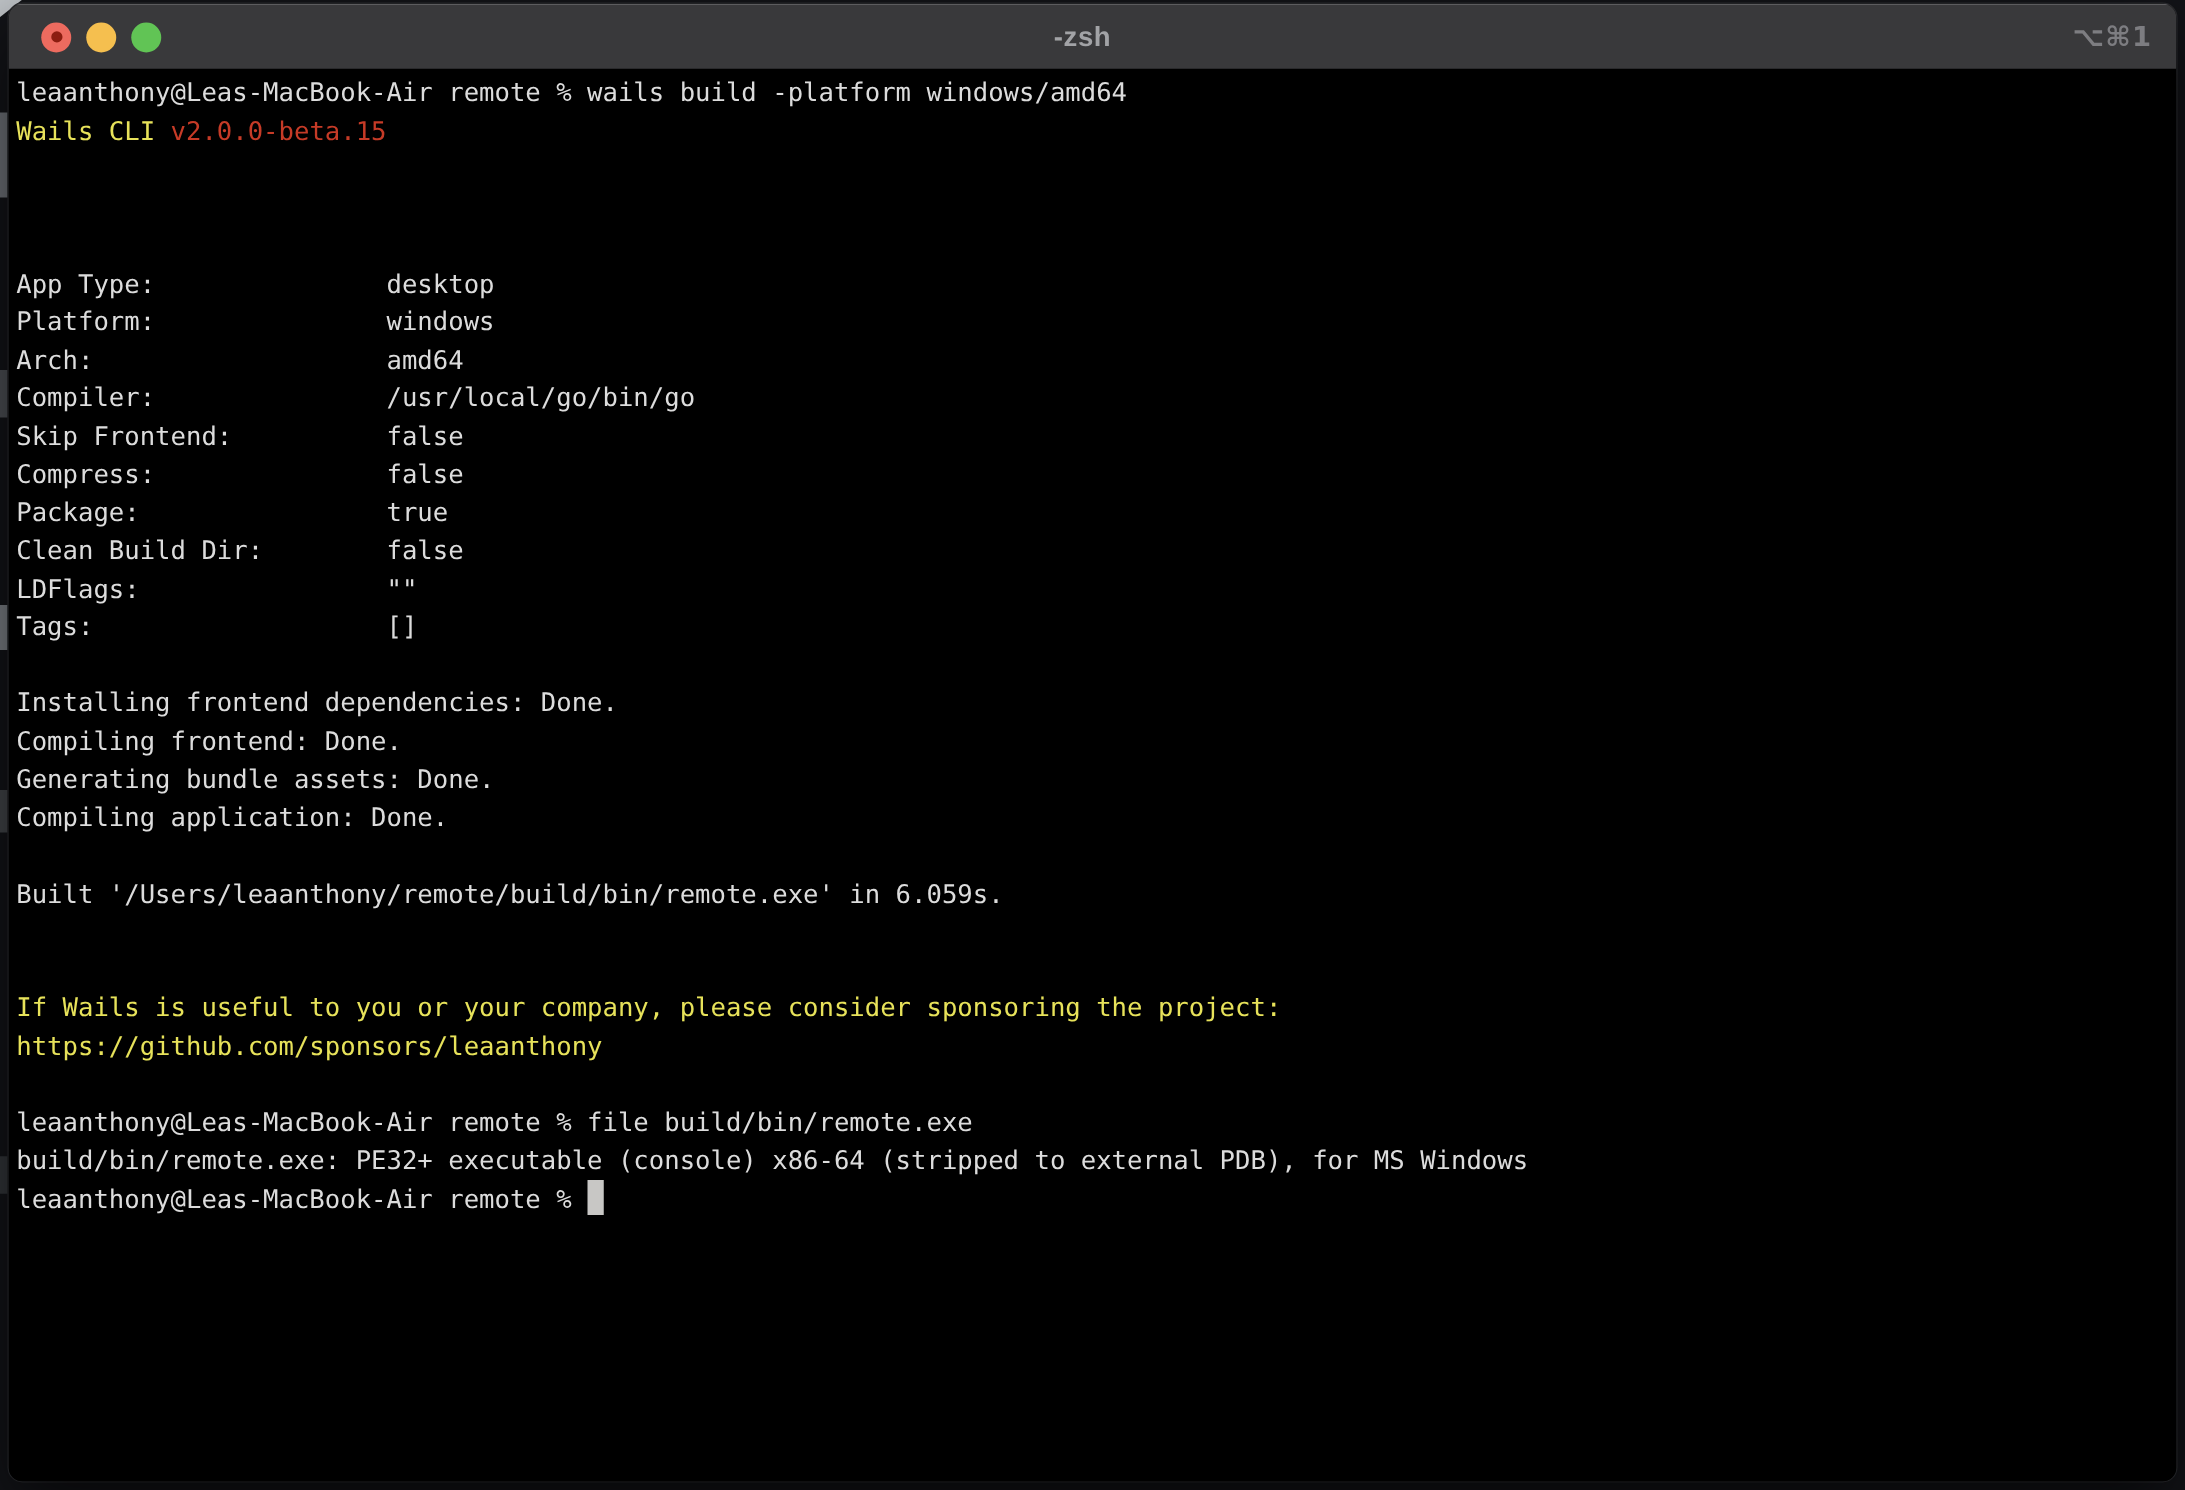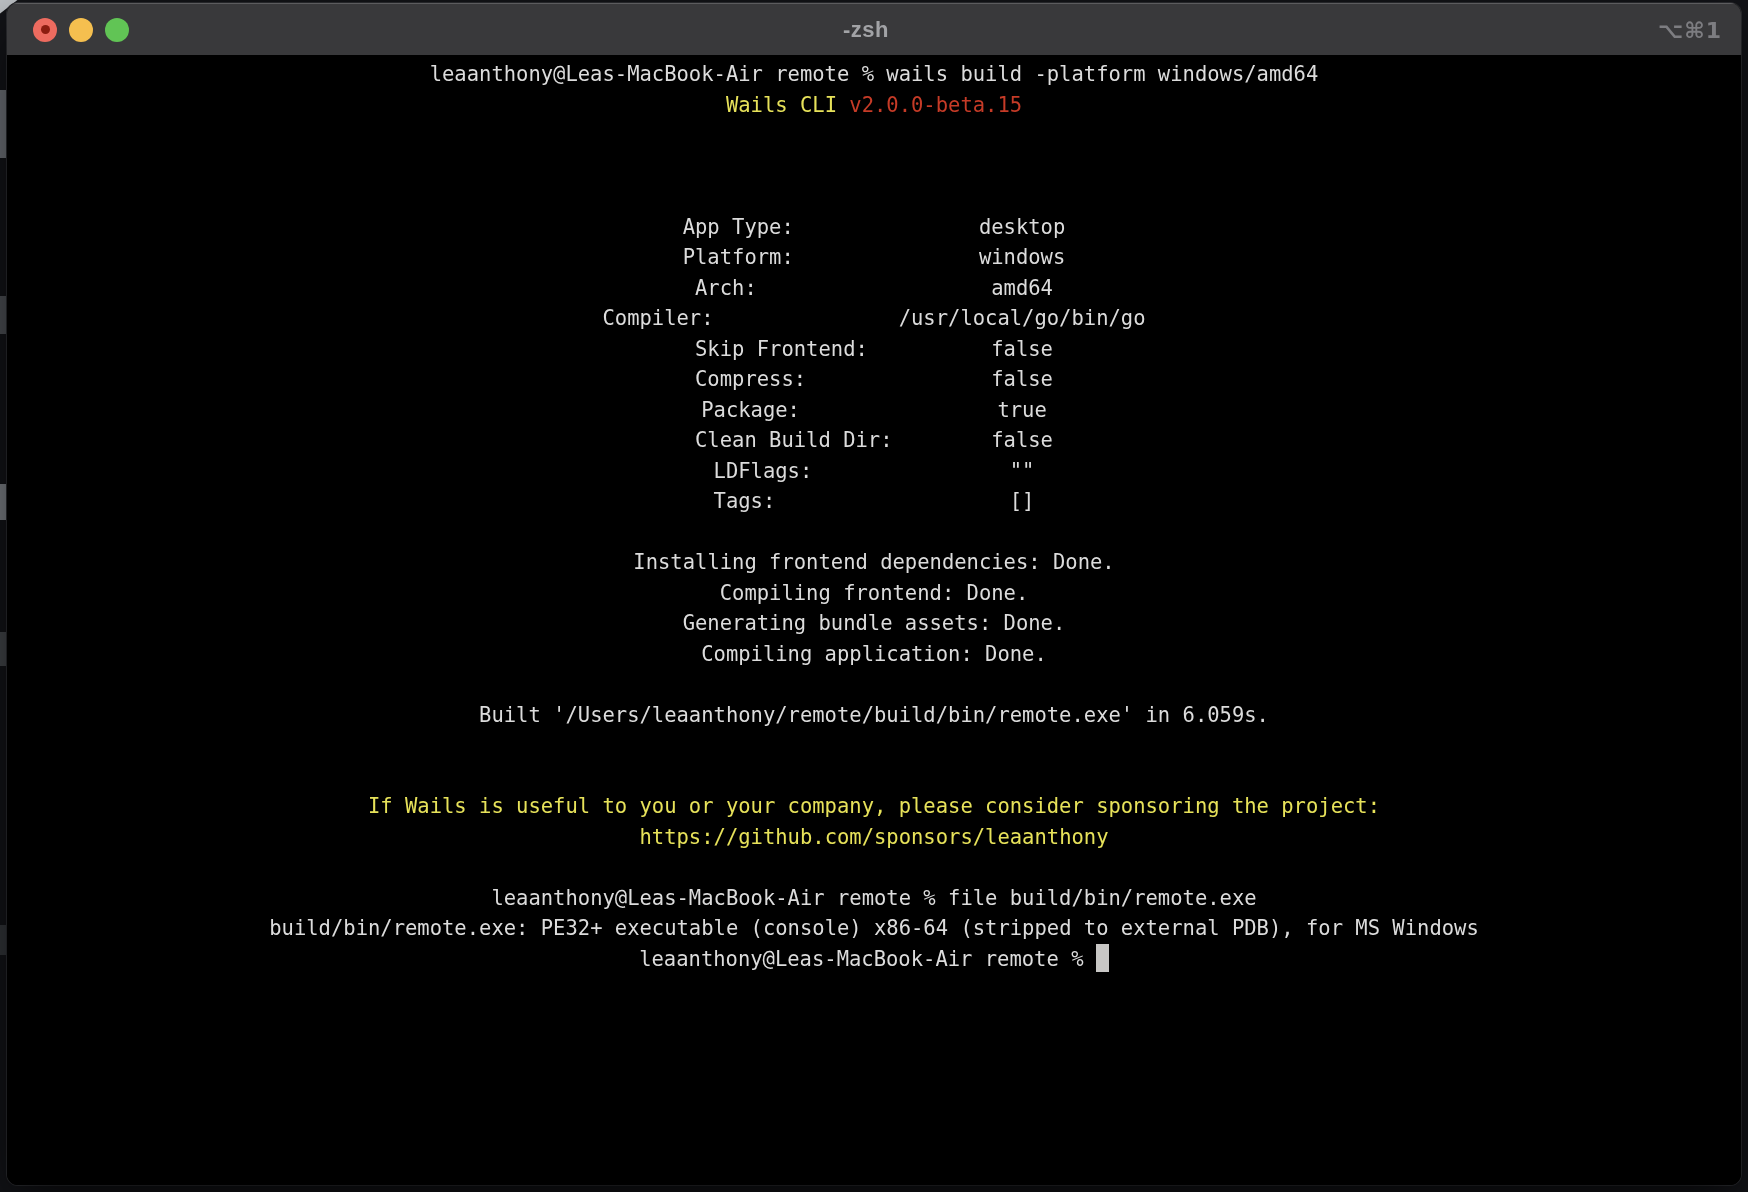--- a/index.html
+++ b/index.html
@@ -57,21 +57,21 @@
   .terminal{
     flex:1;
     background:#000000;
     padding:4px 6px 0 6px;
     font-family:"DejaVu Sans Mono",monospace;
     font-size:20.5px;line-height:30.5px;
     color:#dcdcdc;
     white-space:pre;
     overflow:hidden;
   }
-  .line{height:30.5px;text-align:center;}
+  .line{height:30.5px;}
   .cursor{
     display:inline-block;width:13px;height:28px;
     background:#c8c7c5;vertical-align:middle;margin-top:-4px;
   }
 </style>
 </head>
 <body>
 
 <div>
   <div class="corner-fragment"></div>

